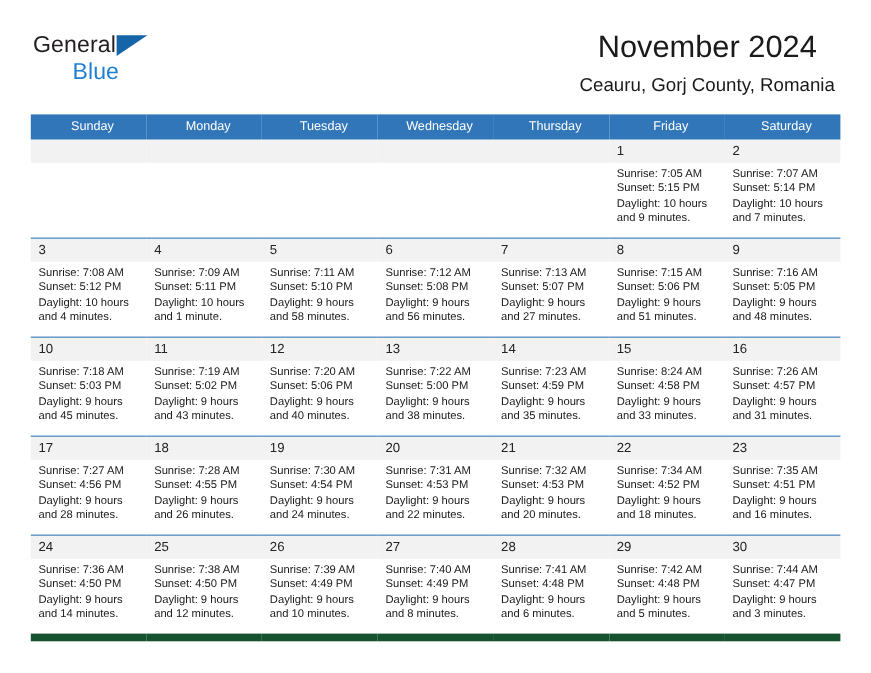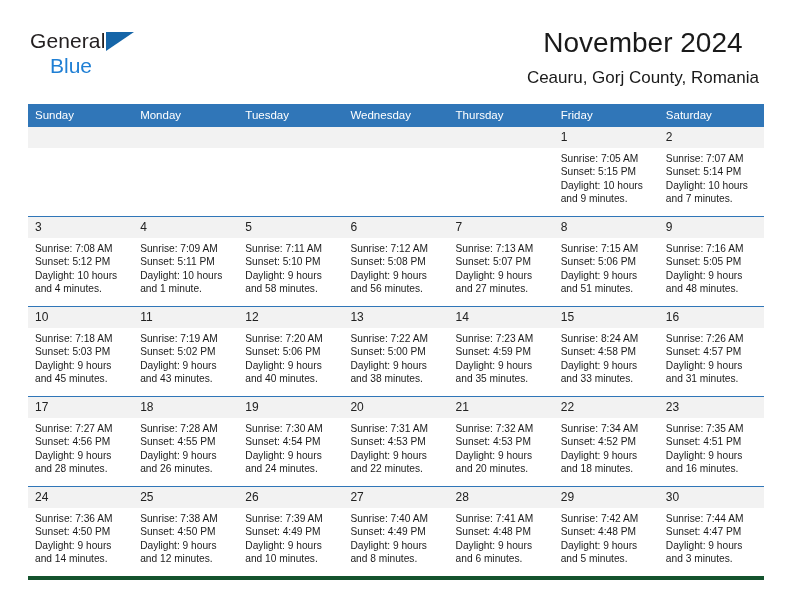--- a/index.html
+++ b/index.html
@@ -50,21 +50,21 @@
     top: 2px;
     width: 0;
     height: 0;
     border-left: 28px solid #1565a8;
     border-bottom: 19px solid transparent;
   }
   .brand-row2 {
     display: block;
     font-size: 21px;
     color: #1f7fd4;
-    margin-left: 20px;
+    margin-left: 36px;
     margin-top: 1px;
   }
 
   .title-block {
     position: absolute;
     right: 33px;
     top: 27px;
     text-align: right;
   }
   .cal-title {
@@ -88,34 +88,34 @@
     top: 104px;
     width: 736px;
     border-collapse: collapse;
     table-layout: fixed;
   }
   .calendar th {
     background: #3076b8;
     color: #ffffff;
     font-size: 11.5px;
     font-weight: normal;
-    text-align: left;
+    text-align: center;
     padding: 5px 0 6px 7px;
     height: 12px;
     border: none;
   }
   .calendar td {
     vertical-align: top;
     padding: 0;
     border: none;
     height: 89px;
     border-bottom: 1px solid #3076b8;
   }
   .calendar tr.week:last-child td {
-    border-bottom: 4px solid #14532d;
+    border-bottom: 7px solid #14532d;
     margin-left: 44px;
   }
   .daynum {
     background: #f2f2f2;
     font-size: 12px;
     color: #222222;
     padding: 3px 0 4px 7px;
     height: 14px;
     line-height: 14px;
   }

